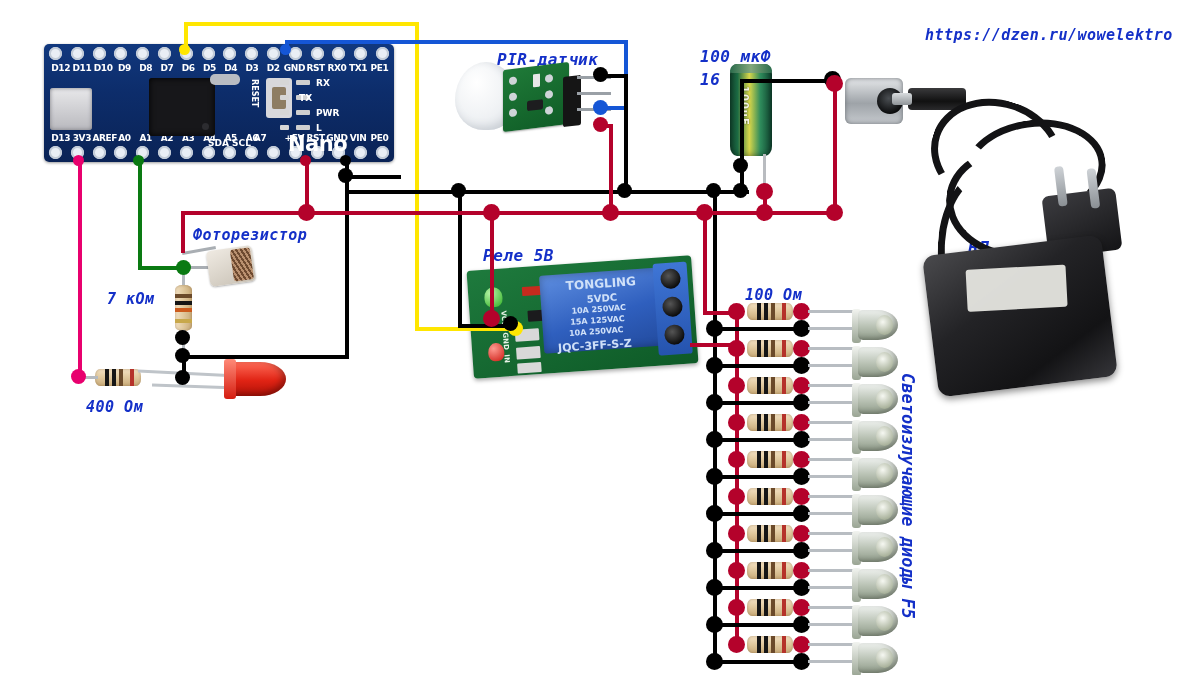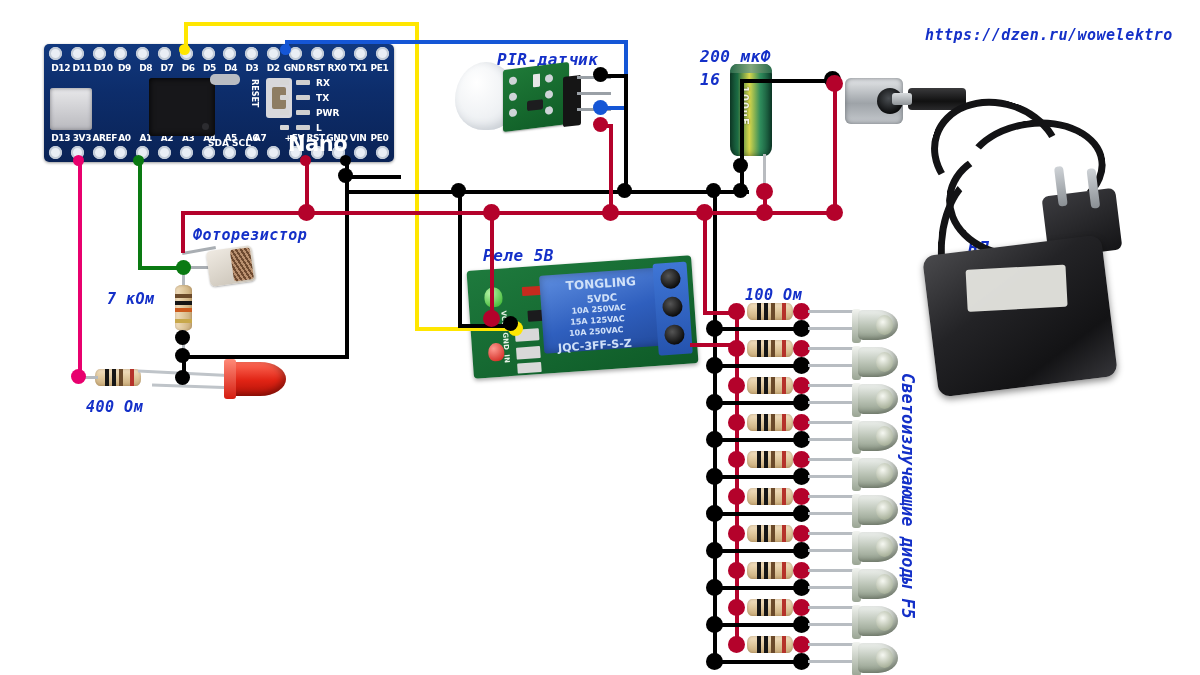--- a/index.html
+++ b/index.html
@@ -177,21 +177,21 @@
 </head>
 <body>
 
 <div id="stage">
 
   <div class="lbl" id="url" style="left:925px;top:26px;font-size:15px;">https://dzen.ru/wowelektro</div>
 
 
   <div class="lbl" style="left:497px;top:50px;font-size:16px;">PIR-датчик</div>
 
-  <div class="lbl" style="left:700px;top:47px;font-size:16px;">200 мкФ</div>
+  <div class="lbl" style="left:700px;top:47px;font-size:16px;">100 мкФ</div>
   <div class="lbl" style="left:700px;top:70px;font-size:16px;">16 В</div>
 
   <div class="lbl" style="left:968px;top:238px;font-size:16px;">БП</div>
   <div class="lbl" style="left:968px;top:259px;font-size:16px;">5В 2А</div>
 
   <div class="lbl" style="left:193px;top:226px;font-size:15px;">Фоторезистор</div>
 
   <div class="lbl" style="left:107px;top:290px;font-size:15px;">7 кОм</div>
 
   <div class="lbl" style="left:86px;top:398px;font-size:15px;">400 Ом</div>
@@ -281,21 +281,21 @@
     <div id="rstlbl">RESET</div>
     <div id="rstbtn"></div>
     <div id="sdascl">SDA SCL</div>
     <div id="nanoword">Nano</div>
     <div id="statusleds">
         <div class="ledsmd" style="left: 236px; top: 36px;"></div>
         <div class="ledsmd2" style="left: 252px; top: 36px;"></div>
         <div class="ledrow" style="left: 272px; top: 34px;">RX</div>
         <div class="ledsmd" style="left: 236px; top: 51px;"></div>
         <div class="ledsmd2" style="left: 252px; top: 51px;"></div>
-        <div class="ledrow" style="left: 272px; top: 49px; text-align: center;">TX</div>
+        <div class="ledrow" style="left: 255px; top: 49px; text-align: center;">TX</div>
         <div class="ledsmd" style="left: 236px; top: 66px;"></div>
         <div class="ledsmd2" style="left: 252px; top: 66px;"></div>
         <div class="ledrow" style="left: 272px; top: 64px;">PWR</div>
         <div class="ledsmd" style="left: 236px; top: 81px;"></div>
         <div class="ledsmd2" style="left: 252px; top: 81px;"></div>
         <div class="ledrow" style="left: 272px; top: 79px;">L</div>
       </div>
   </div>
 
   <div id="pir">

